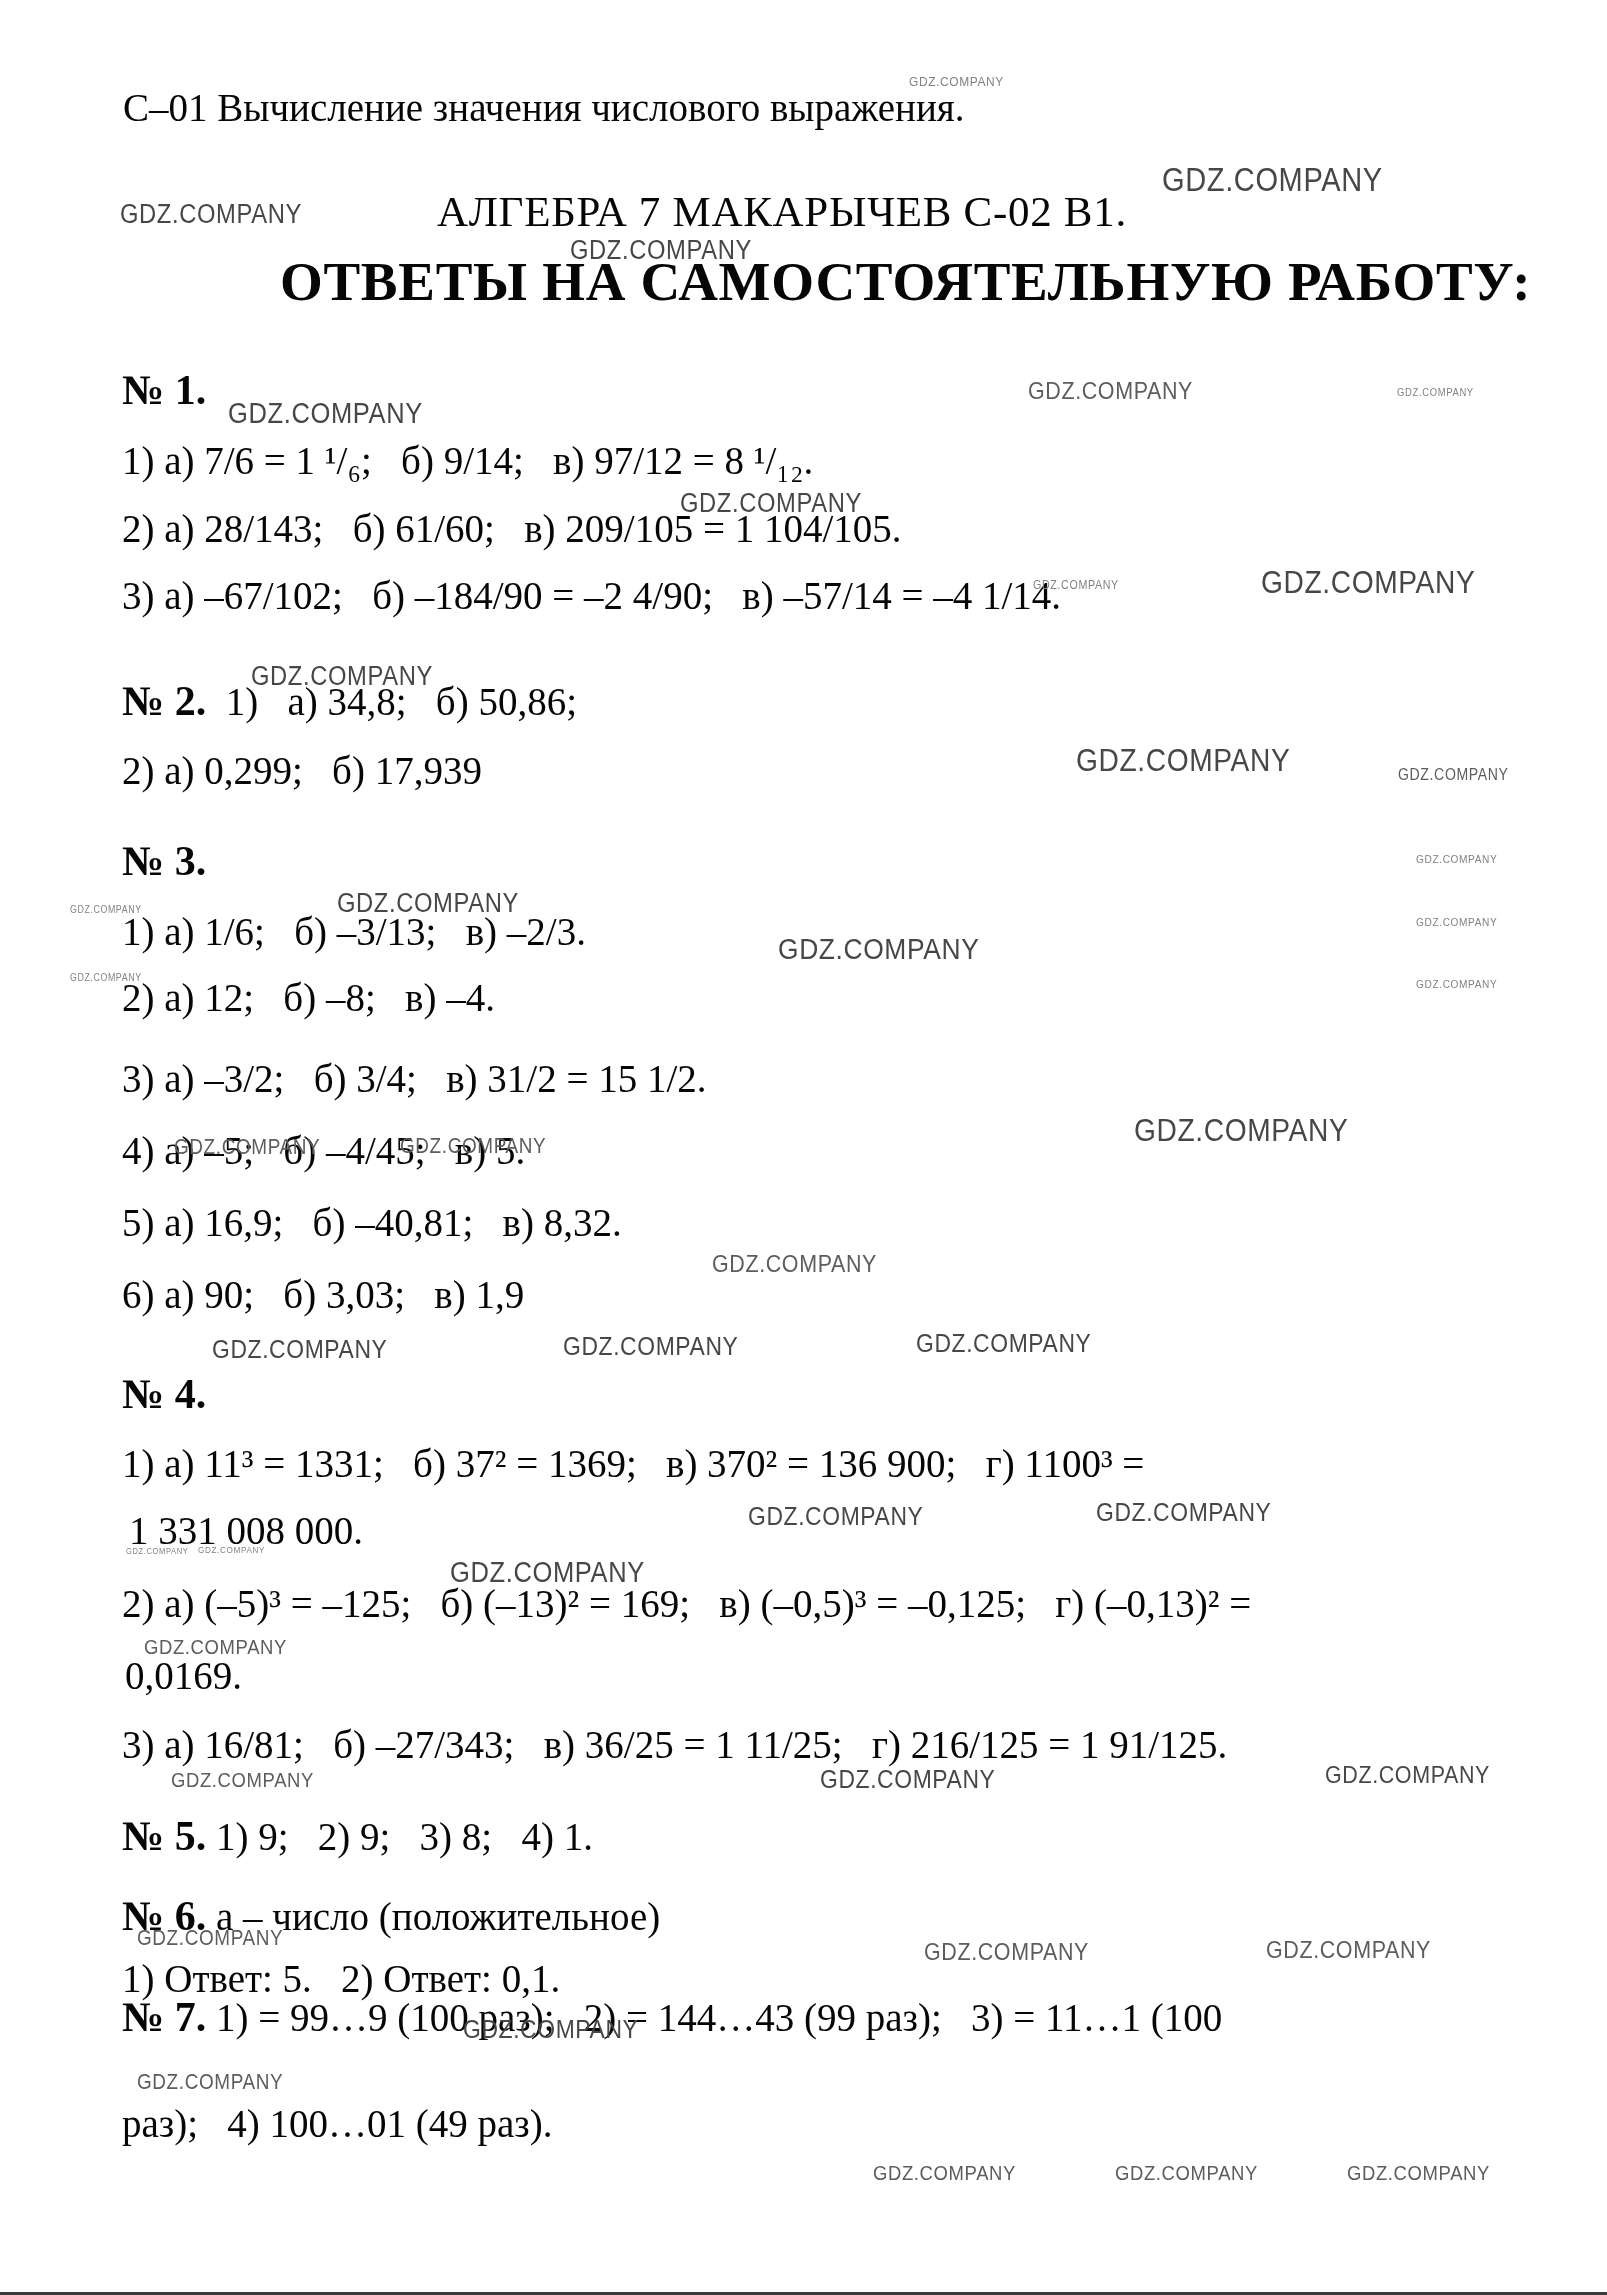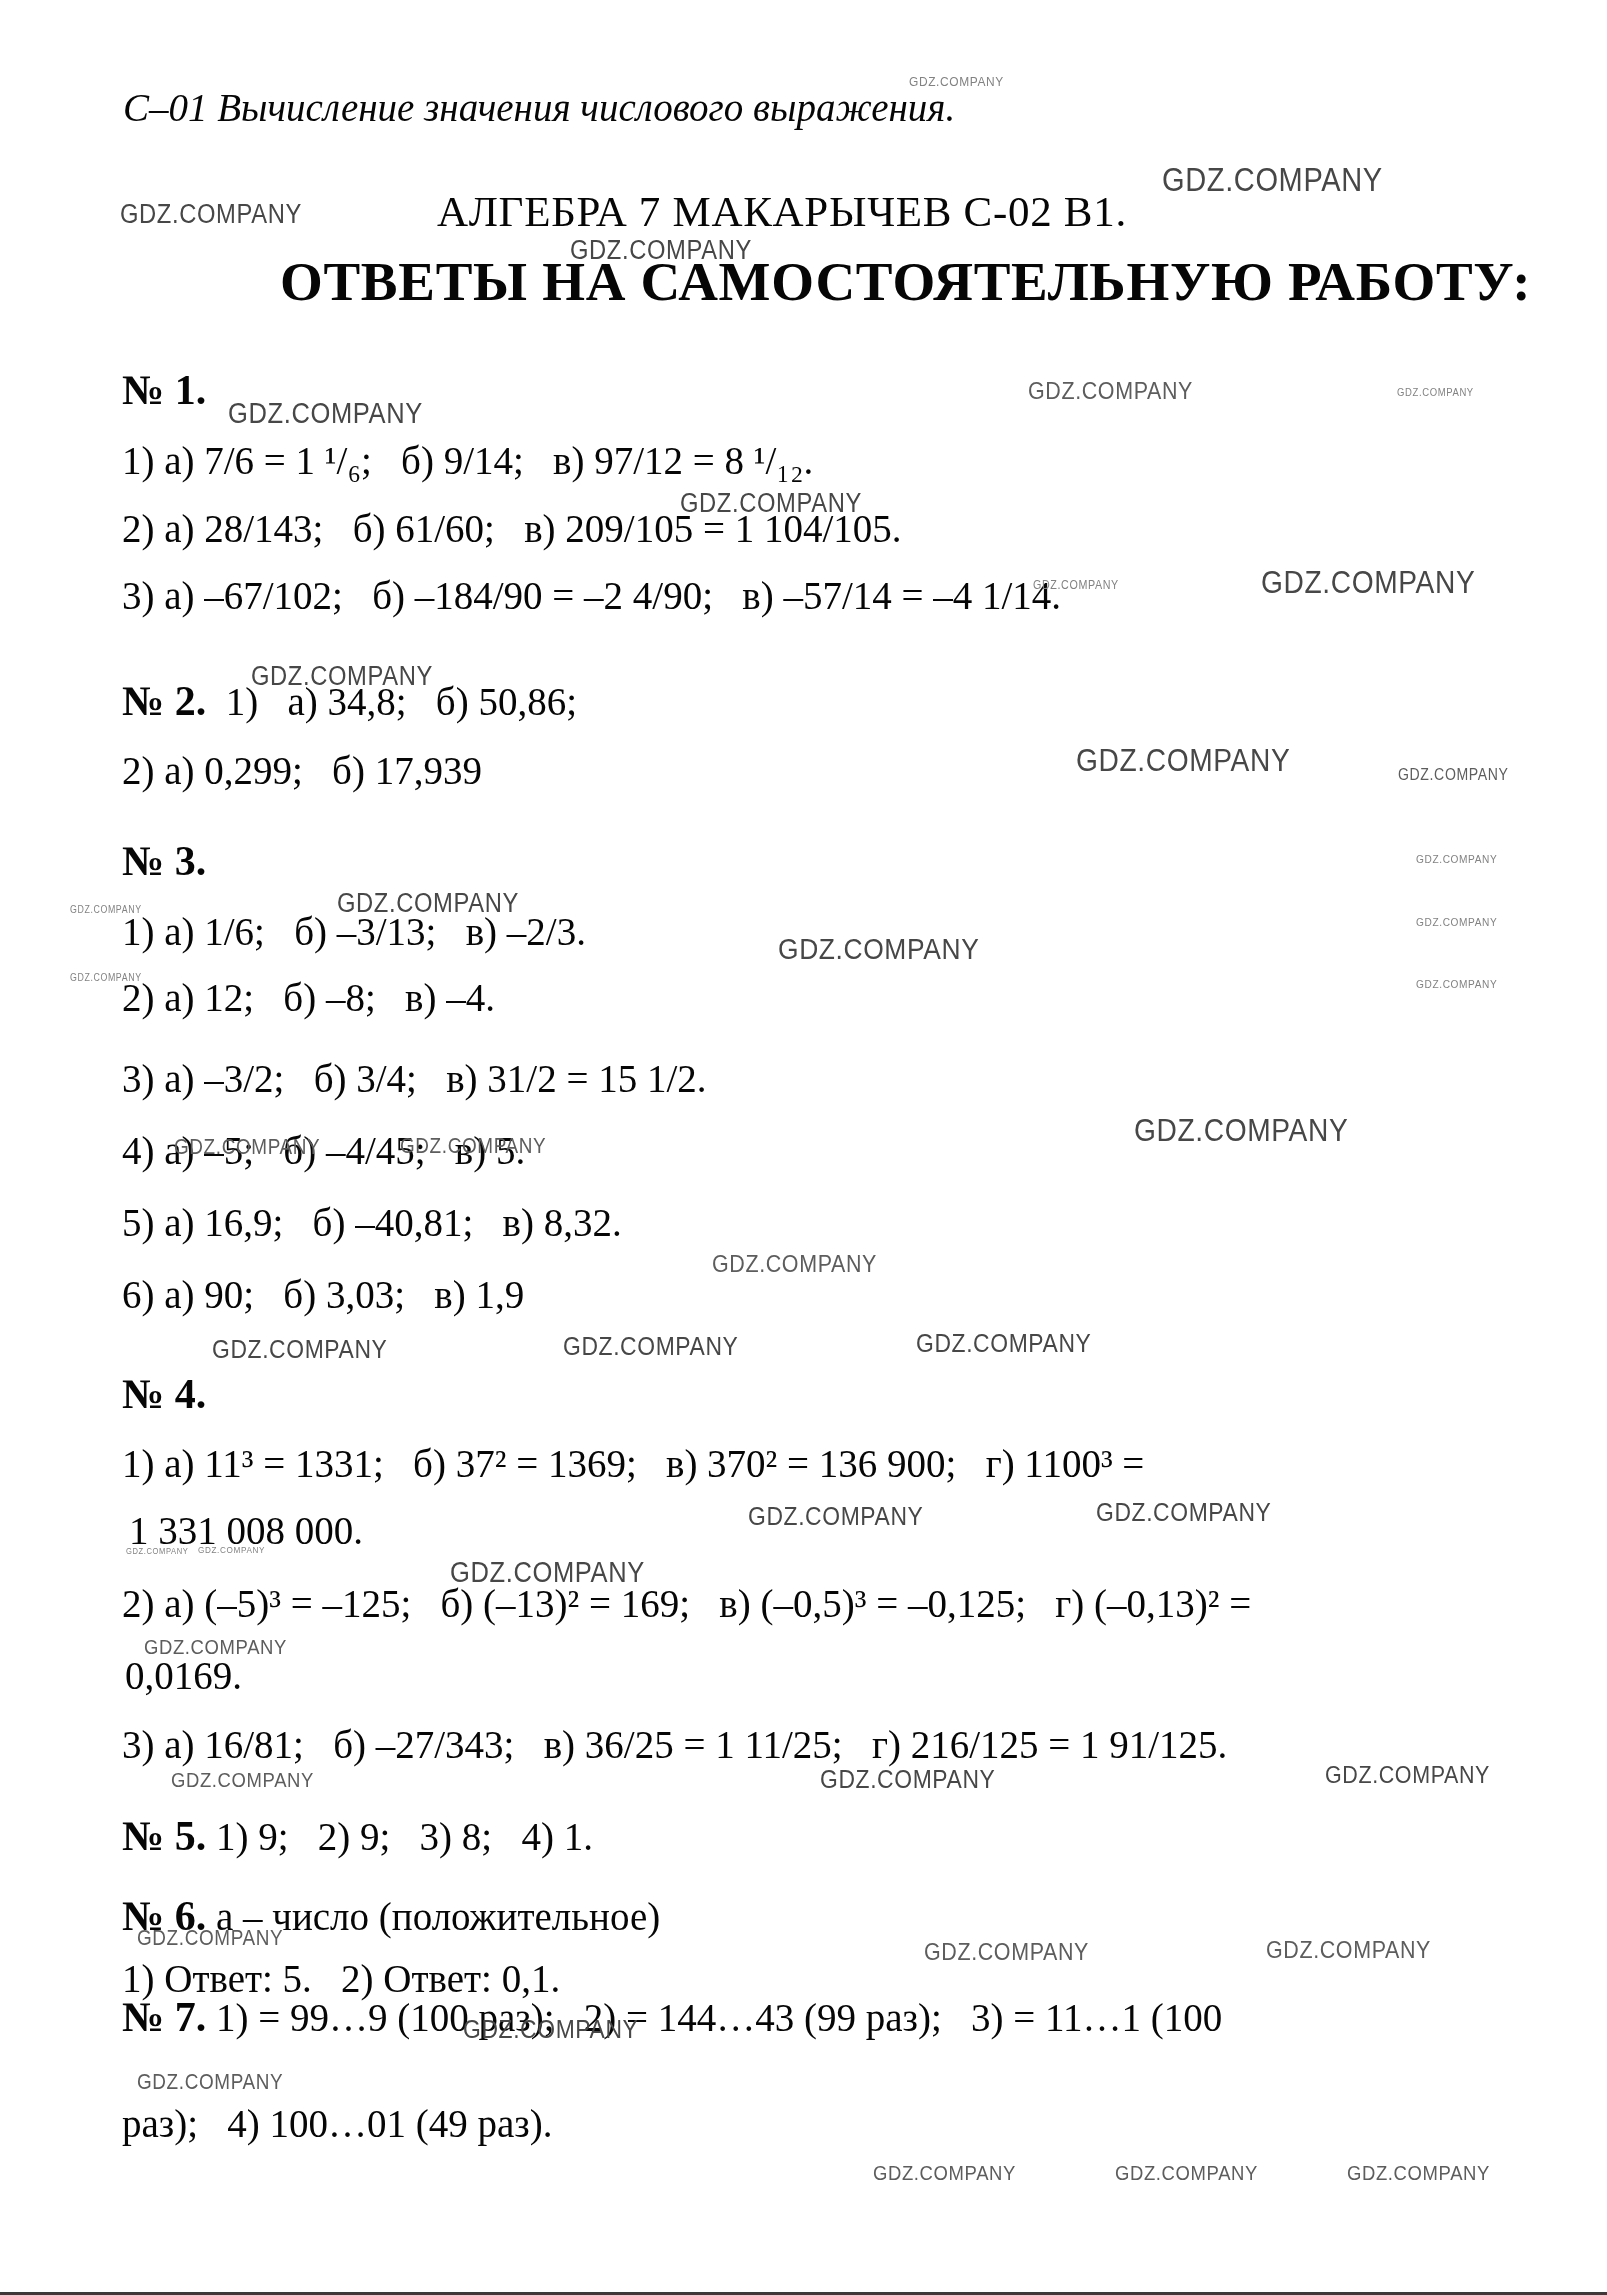--- a/index.html
+++ b/index.html
@@ -12,21 +12,21 @@
     color:#060606;
   }
   .ln{
     position:absolute;
     white-space:pre;
     font-size:39px;
     line-height:1.1;
     letter-spacing:0;
   }
   .ln b{font-weight:bold;}
-  .t-header{font-size:39px;font-style:italic;}
+  .t-header{font-size:39px;}
   .t-title{font-size:43px;letter-spacing:0.7px;}
   .t-subtitle{font-size:55px;font-weight:bold;letter-spacing:0.7px;}
   .t-num{font-size:42px;font-weight:bold;}
   .wm{
     position:absolute;
     font-family:"Liberation Sans", sans-serif;
     font-weight:300;
     white-space:pre;
     transform:scaleX(0.88);
     transform-origin:0 0;

